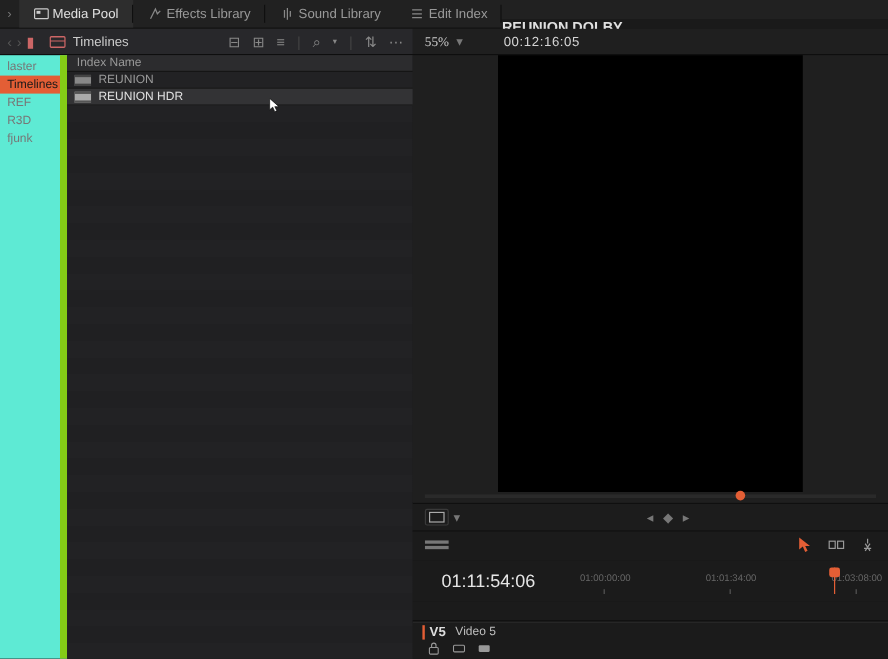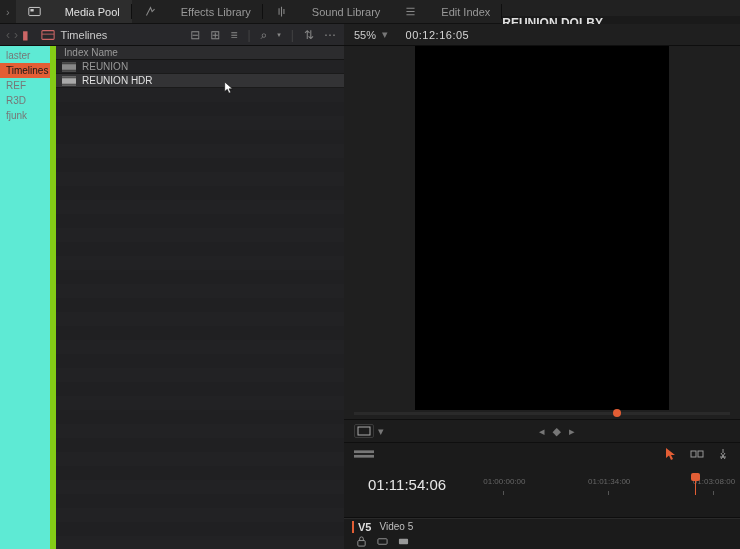--- a/index.html
+++ b/index.html
@@ -1,40 +1,40 @@
 <!DOCTYPE html>
 <html><head>
 <meta charset="utf-8">
 <style>
   * { box-sizing: border-box; margin: 0; padding: 0; font-family: -apple-system, "Segoe UI", sans-serif; }
   body { background: #1a1a1a; width: 740px; height: 549px; overflow: hidden; color: #c0c0c0; font-size: 11px; }
 
   
   .topbar { height: 24px; background: #212121; display: flex; align-items: center; border-bottom: 1px solid #111; }
-  .topbar .tab { display: flex; align-items: center; gap: 24px; padding: 0 12px; height: 100%; color: #999; cursor: pointer; position: relative; }
+  .topbar .tab { display: flex; align-items: center; gap: 3px; padding: 0 12px; height: 100%; color: #999; cursor: pointer; position: relative; }
   .topbar .tab.active { background: #2d2d2d; color: #e0e0e0; }
   .topbar .tab .sep { position: absolute; right: 0; top: 4px; bottom: 4px; width: 1px; background: #0f0f0f; }
   .topbar .right { margin-left: auto; padding-right: 26px; color: #e0e0e0; font-weight: 700; font-size: 12px; margin-top: 23px; }
   .topbar .chev { color: #777; padding: 0 6px; }
   .topbar svg { width: 13px; height: 13px; }
 
   
   .row2 { height: 22px; display: flex; align-items: stretch; border-bottom: 1px solid #0e0e0e; }
   .row2-left { width: 344px; display: flex; align-items: center; background: #28282b; }
   .row2-left .navbtns { display: flex; gap: 4px; padding: 0 6px; align-items: center; }
   .row2-left .navbtns span { color: #555; font-size: 12px; }
   .row2-left .navbtns span.on { color: #c66; }
   .row2-left .bin-icon { width: 14px; height: 14px; margin: 0 6px; }
   .row2-left .title { color: #ccc; }
   .row2-left .tools { margin-left: auto; display: flex; gap: 6px; padding-right: 6px; align-items: center; color: #888; }
   .row2-left .tools span { padding: 0 2px; font-size: 12px; cursor: pointer; }
   .row2-right { flex: 1; display: flex; align-items: center; background: #1f1f1f; }
-  .row2-right .zoom { color: #ccc; margin-left: 10px; }
+  .row2-right .zoom { color: #ccc; margin-left: 10px; font-family: Liberation Serif, serif; }
   .row2-right .chev2 { color: #777; margin-left: 6px; }
-  .row2-right .tc { color: #d5d5d5; margin-left: 18px; letter-spacing: 0.5px; }
+  .row2-right .tc { color: #d5d5d5; margin-left: 34px; letter-spacing: 0.5px; }
 
   
   .main { display: flex; height: calc(549px - 24px - 22px); }
   .sidebar { width: 56px; background: #5eead4; border-right: 6px solid #84cc16; padding-top: 2px; }
   .sidebar .bin { padding: 2px 6px; font-size: 10px; color: #777; cursor: pointer; }
   .sidebar .bin.selected { background: #e35e35; color: #181818; }
 
   .pool { width: 288px; background: #222224; }
   .pool-hdr { height: 14px; background: #2c2c2e; display: flex; align-items: center; border-bottom: 1px solid #151515; }
   .pool-hdr span { font-size: 10px; color: #999; padding-left: 8px; }

